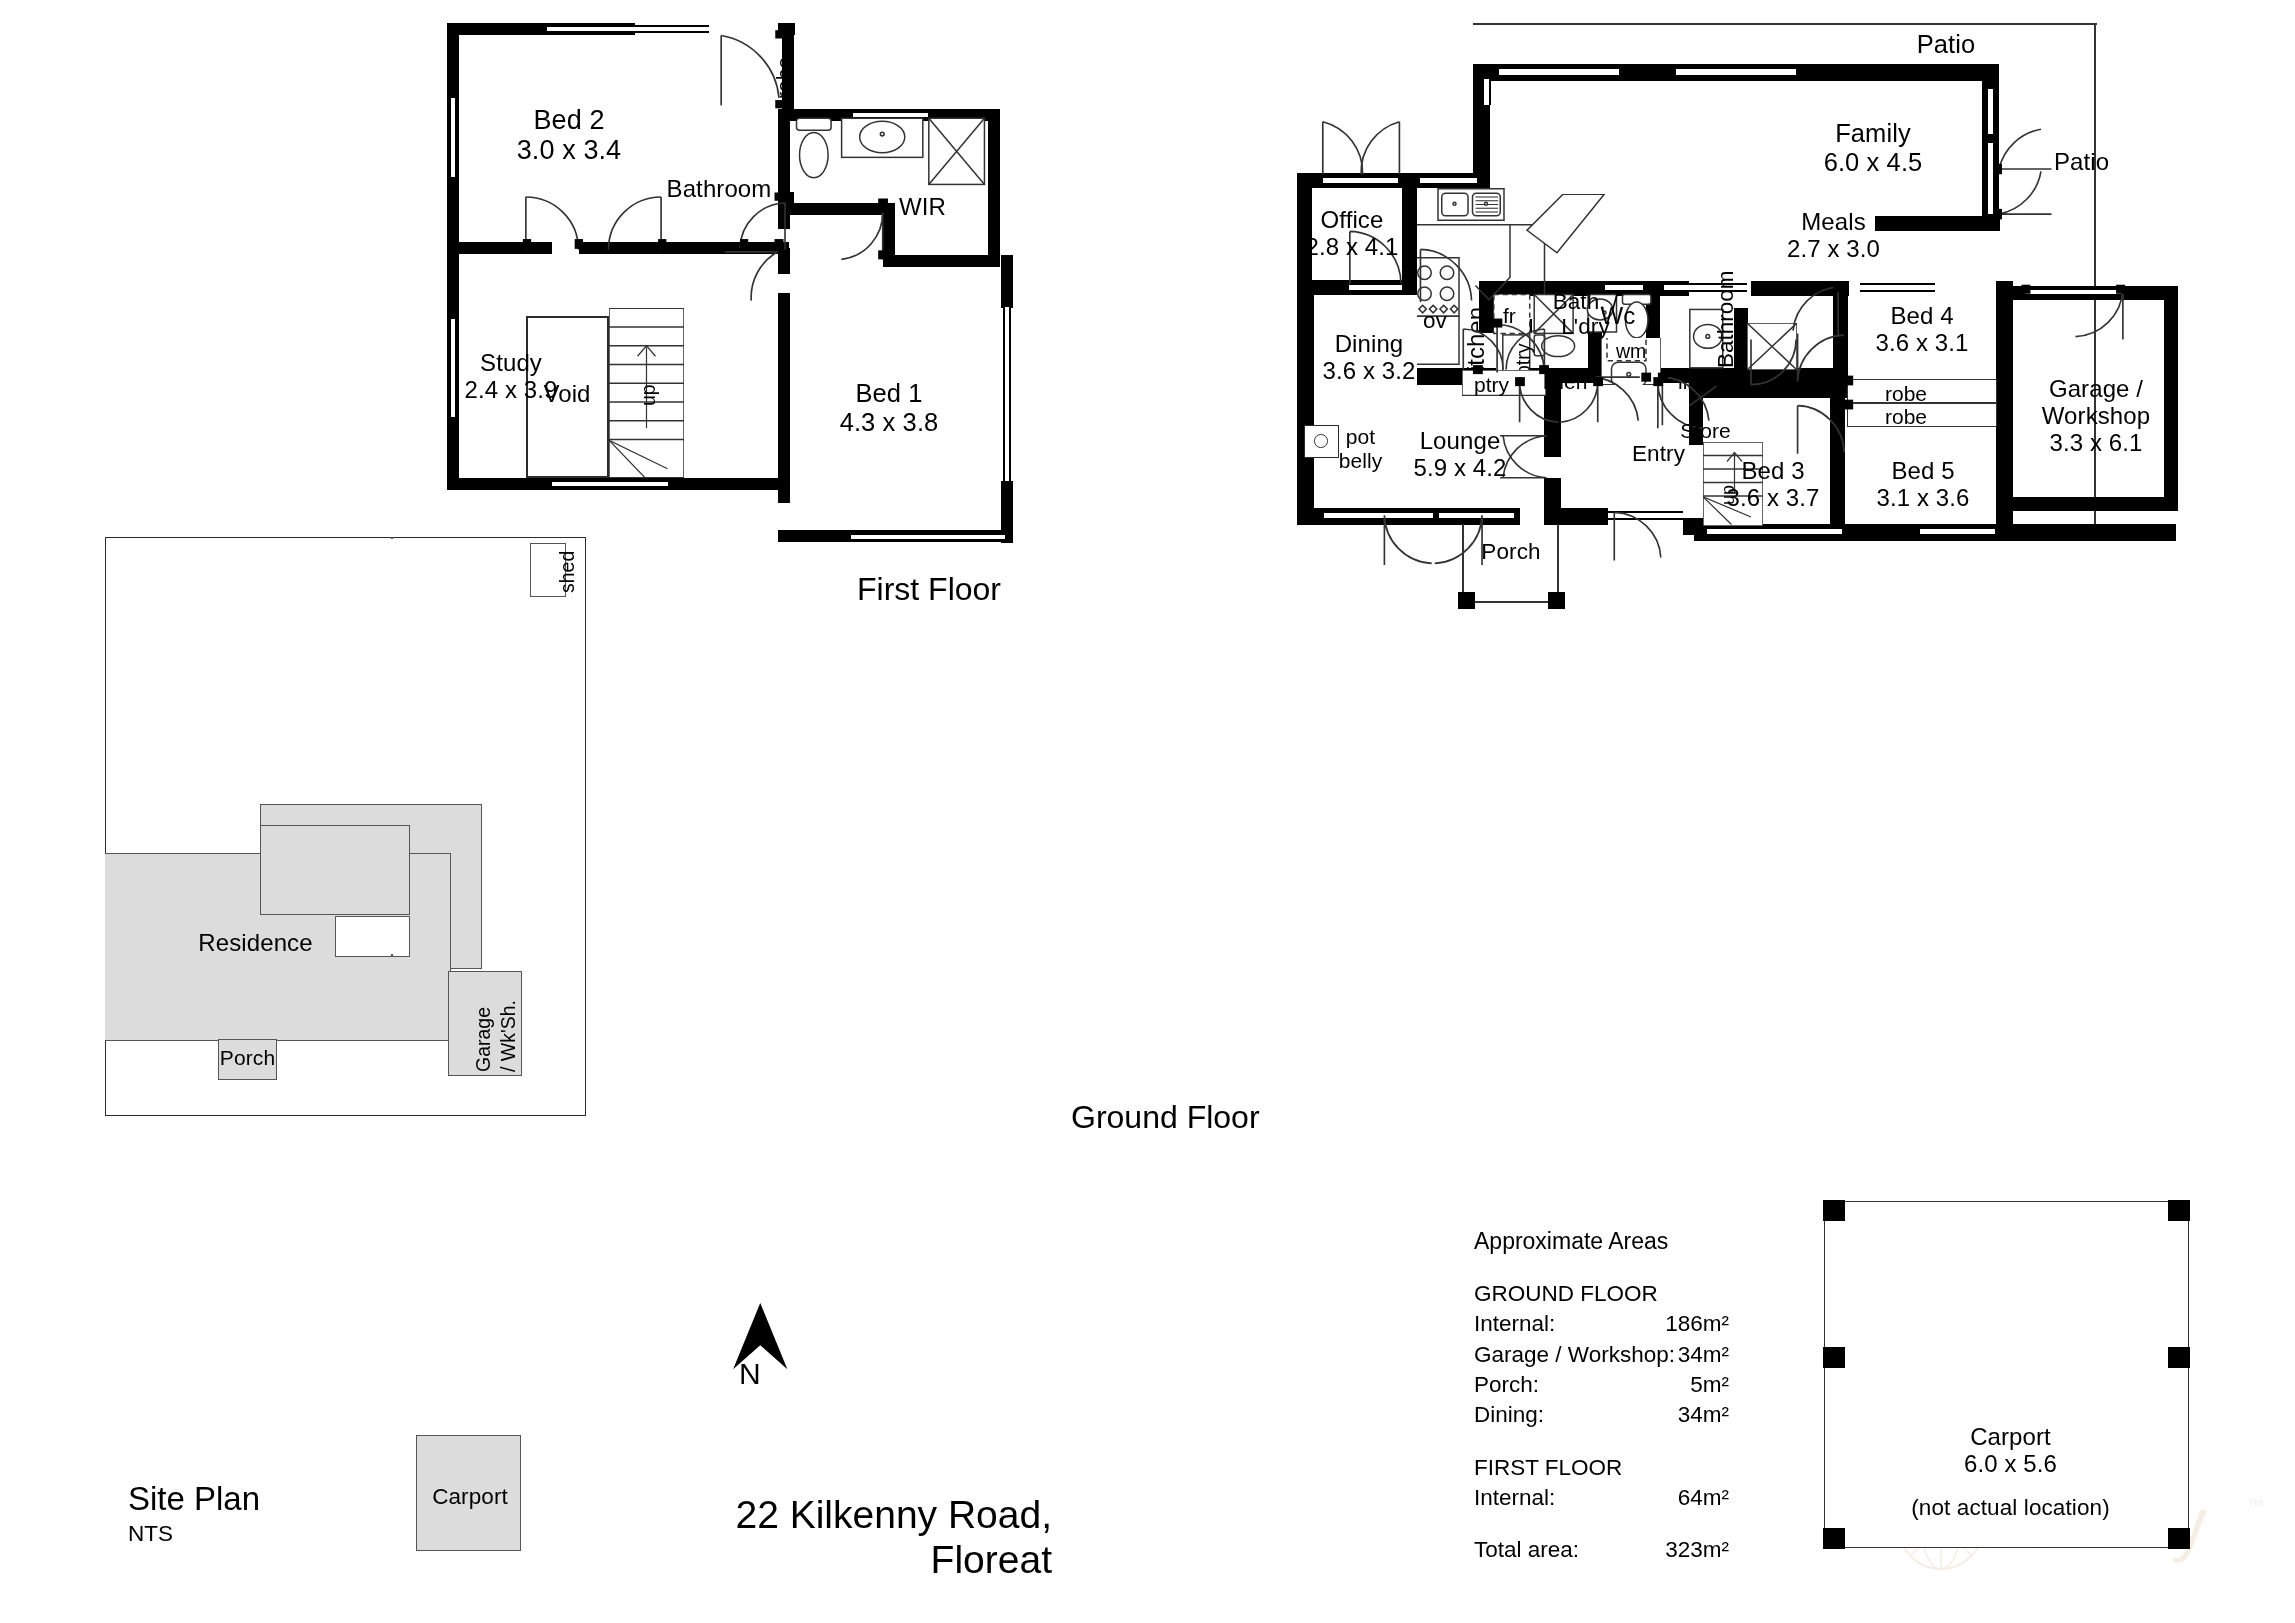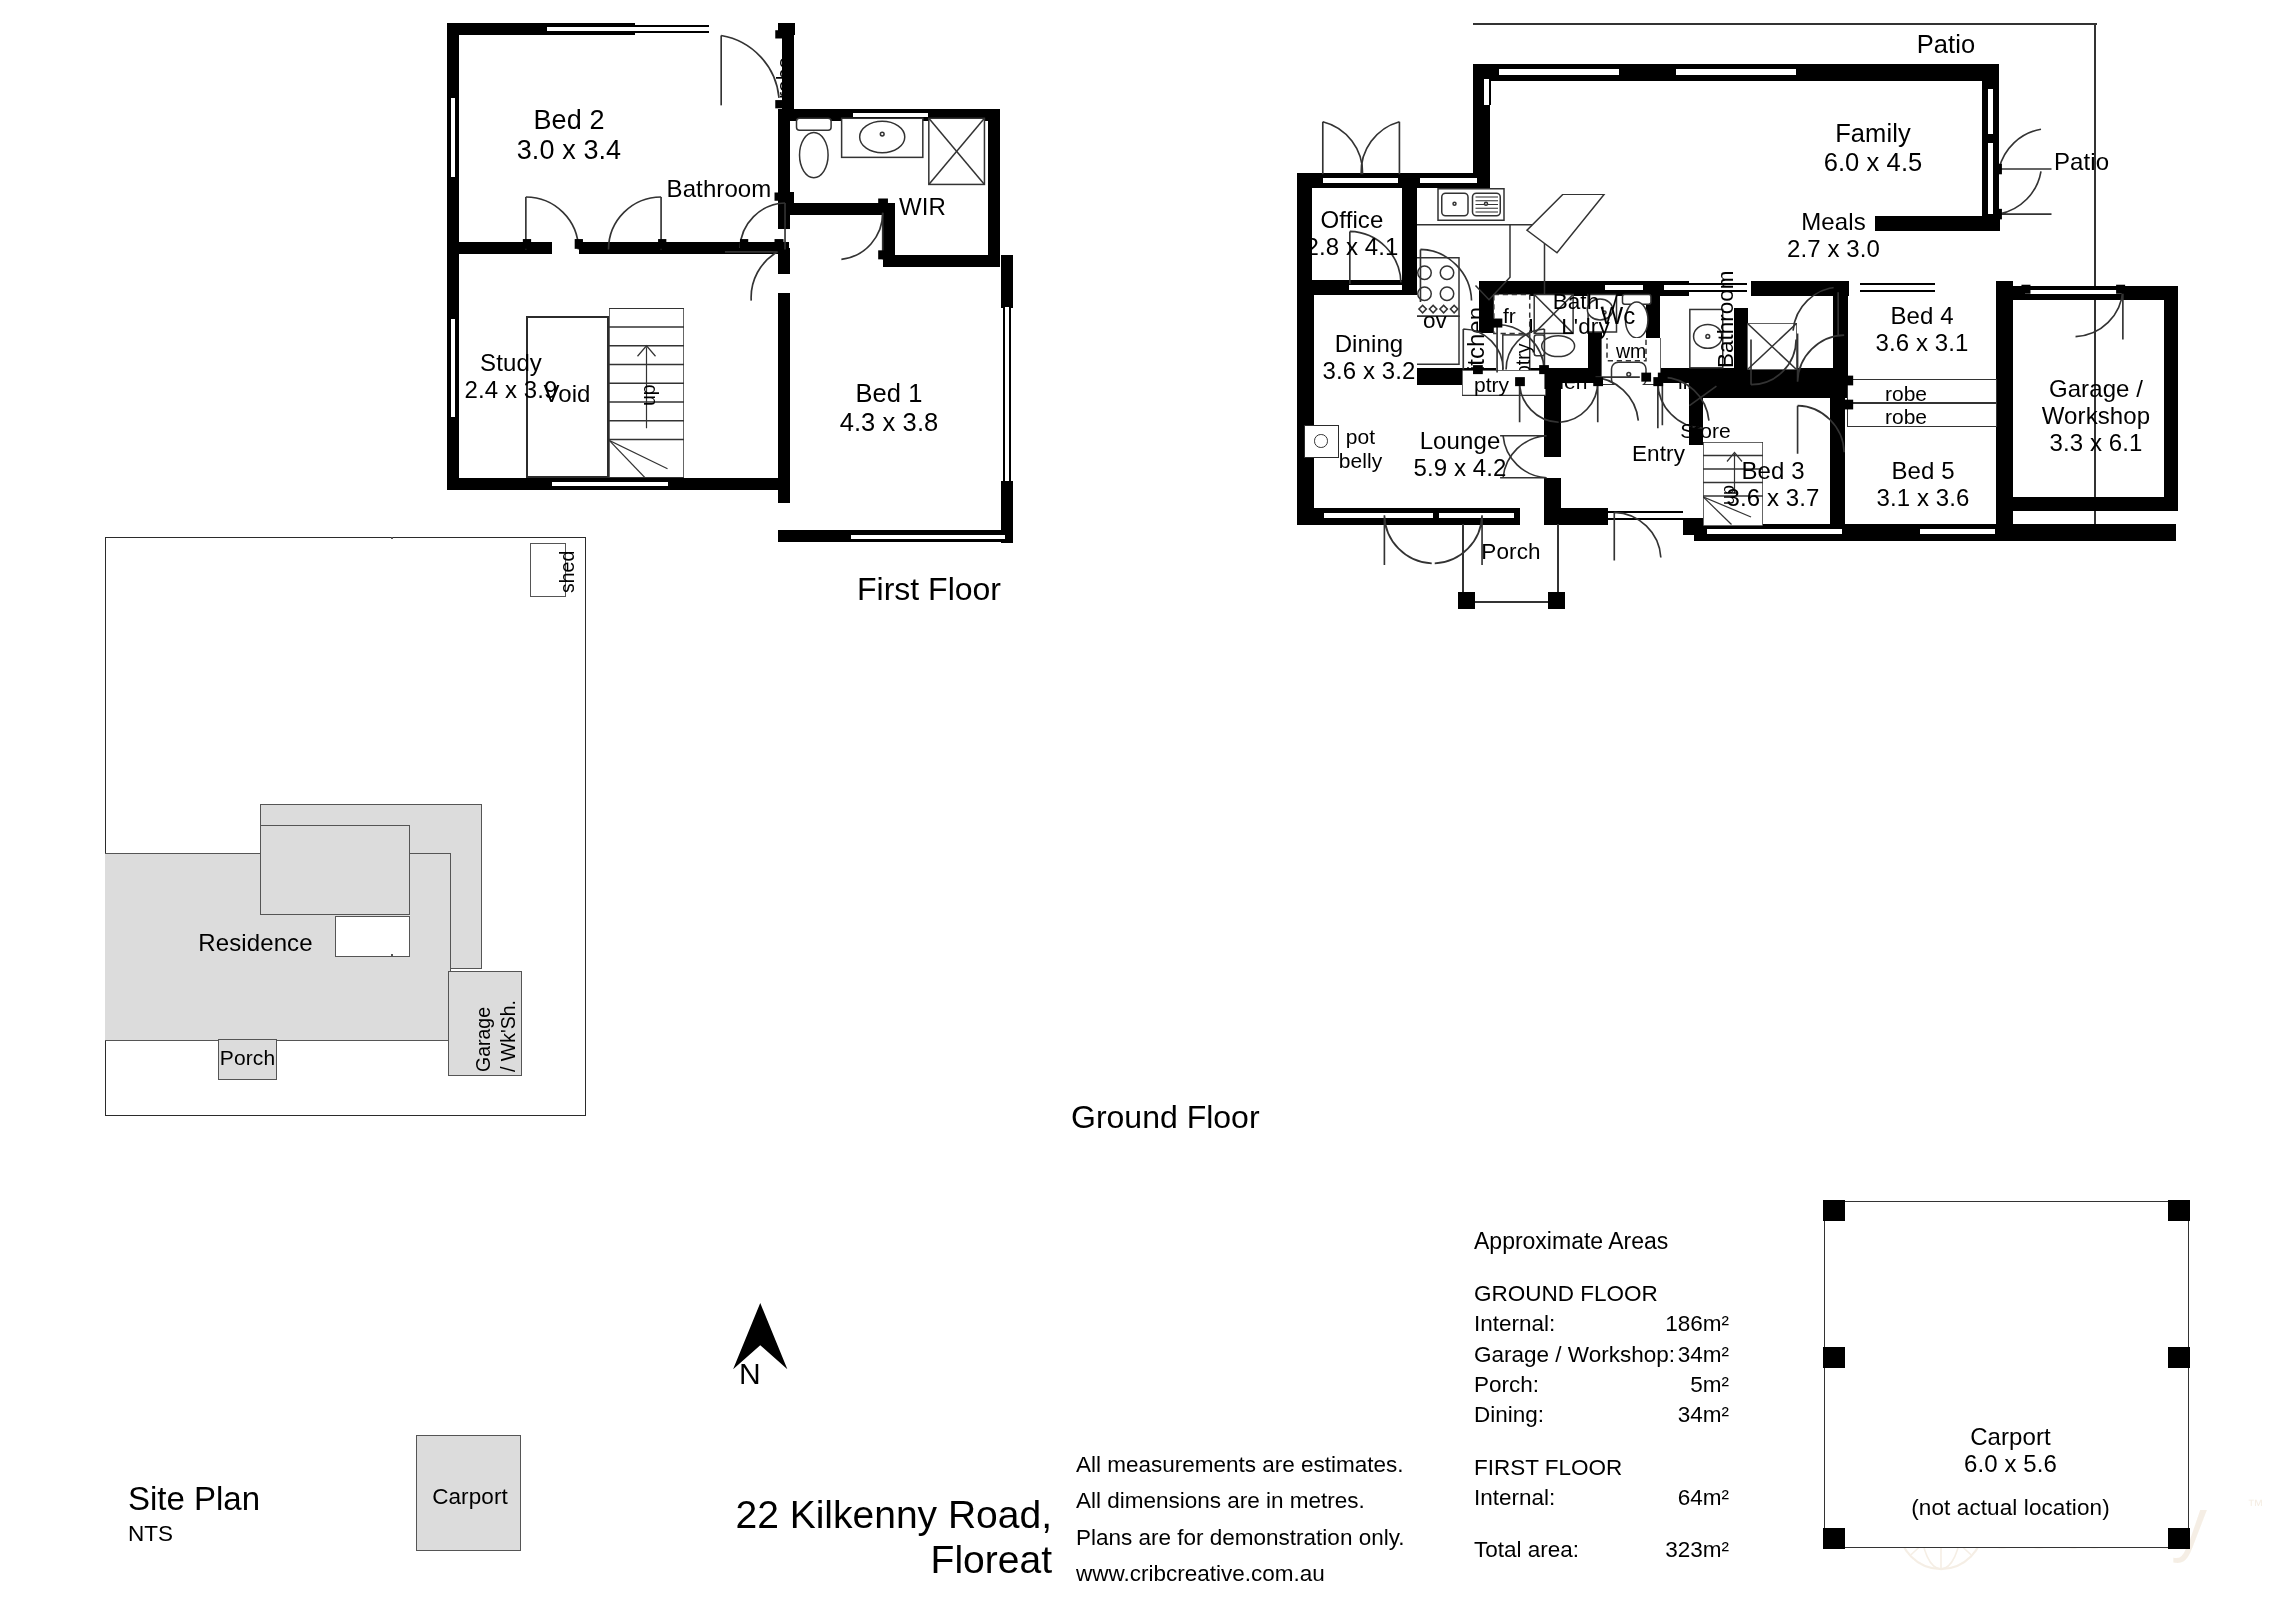--- a/index.html
+++ b/index.html
@@ -280,26 +280,20 @@
       <path d="M52 4 L88 92 L52 60 L16 92 Z" fill="#000"></path>
     </svg>
   </div>
   <div class="abs s40" style="left:739px; top:1357px;">N</div>
 
   <div class="addr" style="left:526px; top:1492px; width:526px;">
     <span class="l1">22 Kilkenny Road,</span><br>
     <span class="l2">Floreat</span>
   </div>
 
-  <div class="notes" style="left:1076px; top:1447px; width:391px;">
-    <div>All measurements are estimates.</div>
-    <div>All dimensions are in metres.</div>
-    <div>Plans are for demonstration only.</div>
-    <div>www.cribcreative.com.au</div>
-  </div>
 
   <div class="areas" style="left:1474px; top:1226px;">
     <div class="hdr" style="margin-bottom:22.5px;">Approximate Areas</div>
 
     <div>GROUND FLOOR</div>
     <div class="arow">
       <span class="k">Internal:</span>
       <span class="v">186m²</span>
     </div>
     <div class="arow">

